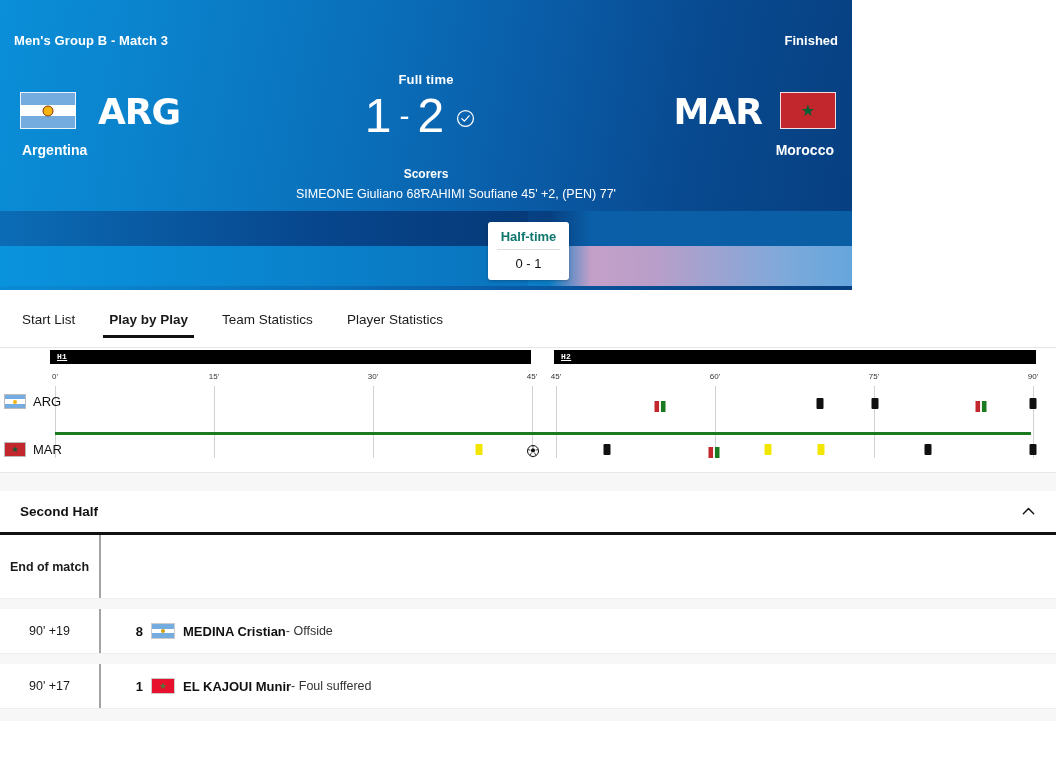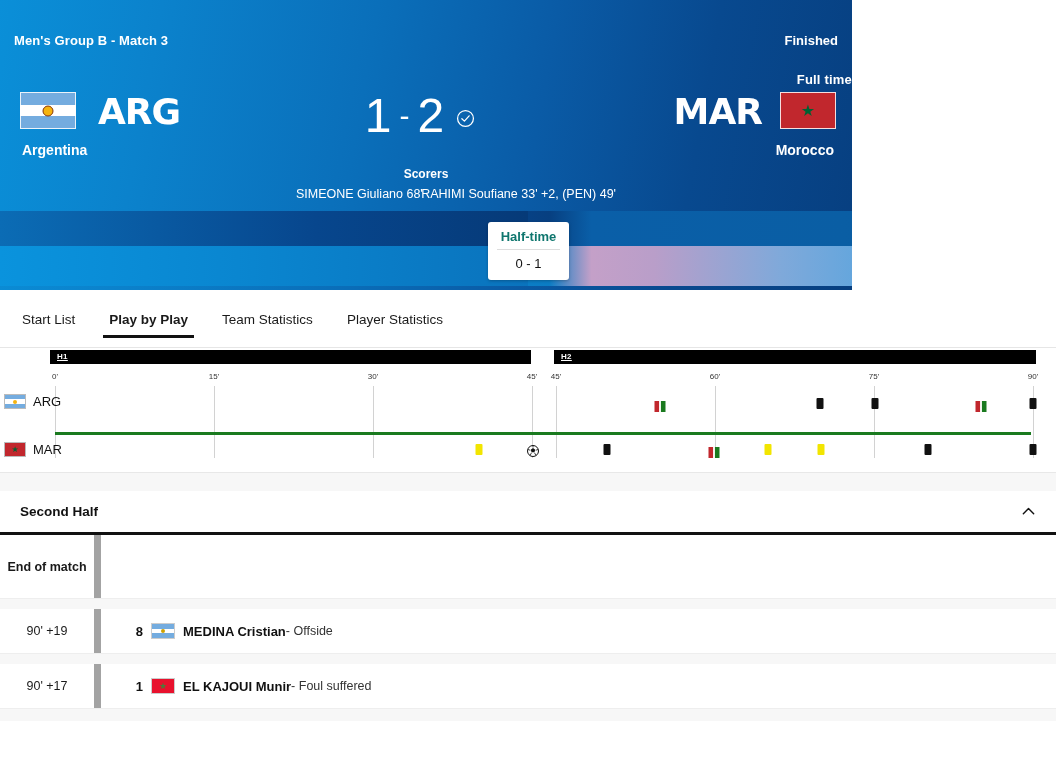--- a/index.html
+++ b/index.html
@@ -59,21 +59,21 @@
   .team-name {
     position: absolute; top: 50px;
     font-size: 14px; font-weight: 700; color: #ffffff; white-space: nowrap;
   }
   .team-home .team-name { left: 2px; }
   .team-away .team-name { right: 2px; }
 
   
   .score-center {
     position: absolute; left: 0; right: 0; top: 72px;
-    text-align: right; color: #fff;
+    text-align: center; color: #fff;
   }
   .ft-label { font-size: 13px; font-weight: 700; letter-spacing: .2px; }
   .score-line {
     margin-top: 4px; display: flex; align-items: center; justify-content: center;
     gap: 8px; position: relative; left: -6px;
   }
   .score-num { font-size: 48px; font-weight: 300; line-height: 50px; color:#fff;
     font-family: "Liberation Sans", sans-serif; }
   .score-dash { font-size: 30px; font-weight: 300; line-height: 50px; color:#fff; }
   .verified-icon { width: 19px; height: 19px; margin-left: 4px; align-self: center; margin-top:4px;}
@@ -138,21 +138,21 @@
 
   
   .timeline-wrap {
     position: relative; width: 1056px; height: 125px; background:#fff;
     border-bottom: 1px solid #e8e8e8;
   }
   .half-bar {
     position:absolute; top: 2px; height: 14px; background:#000;
     color:#fff; font-size:8px; font-weight:700; padding-left:7px; line-height:14px;
   }
-  .half-bar .lbl { text-decoration: underline; letter-spacing:.3px; }
+  .half-bar .lbl { text-decoration: underline; letter-spacing:.3px;font-family:Liberation Mono, monospace; }
   .bar-h1 { left: 50px; width: 481px; }
   .bar-h2 { left: 554px; width: 482px; }
 
   .axis {
     position: absolute; left: 0; top: 16px; width:1056px; height: 109px;
   }
   .tickmark {
     position:absolute; top: 22px; width:1px; height: 72px; background:#d2d2d2;
   }
   .ticklabel {
@@ -189,21 +189,21 @@
     border-bottom: 3px solid #111; cursor:pointer;
   }
   .section-title { font-size: 13.5px; font-weight:700; color:#111; }
   .chevron-up { margin-left:auto; width: 15px; height: 15px; }
 
   .row-sep { width:1056px; height:10px; background:#f7f7f7; }
 
   .event-row { display:flex; width:1056px; background:#fff; border-bottom:1px solid #eee; }
   .event-time {
     width: 101px; flex:none; display:flex; align-items:center; justify-content:center;
-    font-size: 12.5px; color:#1a1a1a; border-right:7px solid #a3a3a3;
+    font-size: 12.5px; color:#1a1a1a; border-right:2px solid #a3a3a3;
   }
   .event-time.bold { font-weight: 700; }
   .event-body { flex:1; padding: 14px 16px; display:flex; flex-direction:column; gap:9px; }
   .event-line { display:flex; align-items:center; }
   .ev-number { width: 26px; text-align:right; font-size: 13px; font-weight:700; color:#111; margin-right:8px; }
   .ev-flag { width: 24px; height: 16px; border:1px solid #ccc; position:relative; overflow:hidden; flex:none; margin-right:8px;}
   .ev-flag.arg { background: linear-gradient(to bottom,#74acdf 0 33.33%,#fff 33.33% 66.66%,#74acdf 66.66% 100%); }
   .ev-flag.arg::after{content:"";position:absolute;left:50%;top:50%;width:4px;height:4px;border-radius:50%;background:#cfa200;transform:translate(-50%,-50%);}
   .ev-flag.mar { background:#e8112d; }
   .ev-flag.mar::after{content:"\2605";position:absolute;left:50%;top:50%;transform:translate(-50%,-50%);color:#4d7a3a;font-size:9px;line-height:1;}
@@ -242,21 +242,21 @@
         <svg viewBox="0 0 24 24" width="19" height="19">
           <circle cx="12" cy="12" r="10" fill="none" stroke="#ffffff" stroke-width="1.6"></circle>
           <path d="M7.4 12.3 L10.6 15.3 L16.6 8.6" fill="none" stroke="#ffffff" stroke-width="1.6" stroke-linecap="round" stroke-linejoin="round"></path>
         </svg>
       </span>
     </div>
   </div>
 
   <div class="scorers-label">Scorers</div>
   <div class="scorer-home">SIMEONE Giuliano 68'</div>
-  <div class="scorer-away">RAHIMI Soufiane 33' +2, (PEN) 49'</div>
+  <div class="scorer-away">RAHIMI Soufiane 45' +2, (PEN) 77'</div>
 
   <div class="strip-top"></div>
   <div class="strip-bottom"></div>
 
   <div class="halftime-card">
     <div class="ht-title">Half-time</div>
     <div class="ht-rule"></div>
     <div class="ht-score">0 - 1</div>
   </div>
 </div>

